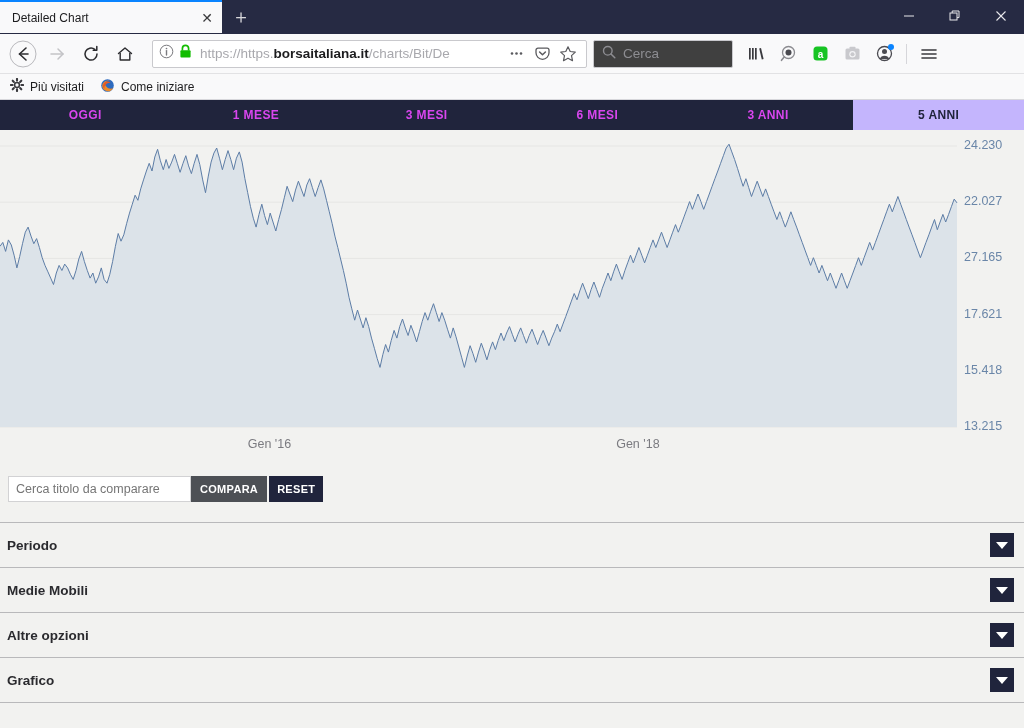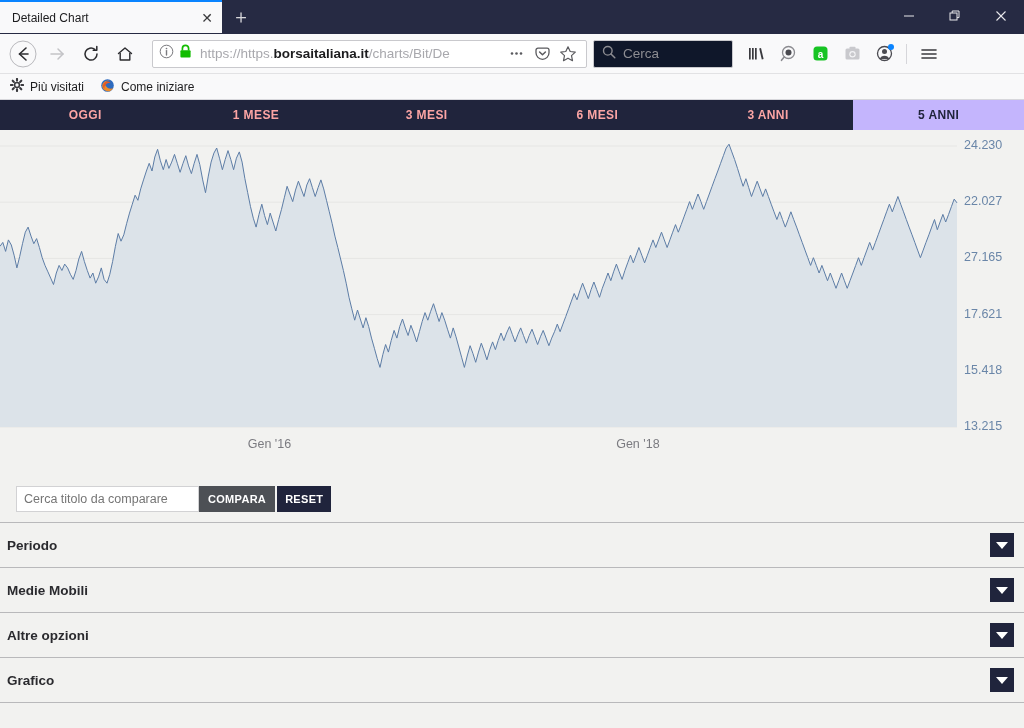--- a/index.html
+++ b/index.html
@@ -82,21 +82,21 @@
   .url-text .dim { color: #a8a8ad; }
   .url-actions { display: flex; align-items: center; gap: 2px; }
   .url-act {
     width: 24px; height: 24px;
     display: flex; align-items: center; justify-content: center;
     color: #5a5a5e;
   }
 
   .searchbar {
     width: 140px; height: 28px;
-    background: #0f172a; border: 1px solid #c9c9cd; border-radius: 2px;
+    background: #404040; border: 1px solid #c9c9cd; border-radius: 2px;
     display: flex; align-items: center; padding: 0 8px; gap: 7px;
     margin-right: 8px;
   }
   .search-ph { font-size: 13.5px; color: #8d8d92; }
 
   .toolbar-icons { display: flex; align-items: center; gap: 2px; }
   .tb-icon {
     width: 30px; height: 30px;
     display: flex; align-items: center; justify-content: center;
     position: relative; color: #3a3a3e;
@@ -116,41 +116,41 @@
   .bm-item { display: flex; align-items: center; gap: 6px; font-size: 12px; color: #1c1c1e; }
 
   
   .page { background: #f2f2f0; height: 632px; }
 
   .period-tabs {
     display: flex; height: 30px; background: #20243c;
   }
   .period-tab {
     flex: 1; display: flex; align-items: center; justify-content: center;
-    font-size: 12px; font-weight: 700; color: #fca5a5;
+    font-size: 12px; font-weight: 700; color: #d946ef;
     letter-spacing: .4px;
   }
   .period-tab.active { background: #c4b5fd; color: #20243c; }
 
   
   .chart-wrap { position: relative; height: 330px; width: 1024px; }
   .chart-svg { display: block; }
   .ylabels { position: absolute; top: 0; left: 960px; height: 330px; width: 64px; }
   .ylabel {
     position: absolute; font-size: 12.5px; color: #6a86a8;
     font-weight: 400; left: 4px;
   }
   .xlabel {
     position: absolute; font-size: 12.5px; color: #7b7b80; top: 307px;
   }
 
   
   .compare-row {
-    display: flex; align-items: center;
-    padding: 16px 0 0 16px; height: 62px;
+    display: flex; 
+    padding: 16px 0 0 8px; height: 62px;
   }
   .compare-input {
     width: 183px; height: 26px;
     background: #ffffff; border: 1px solid #d2d2d4;
     font-size: 12.5px; color: #44444a;
     padding: 0 7px; font-family: "Liberation Sans", sans-serif;
     border-radius: 0;
   }
   .btn-compara {
     height: 26px; background: #4d5055; color: #fff;

